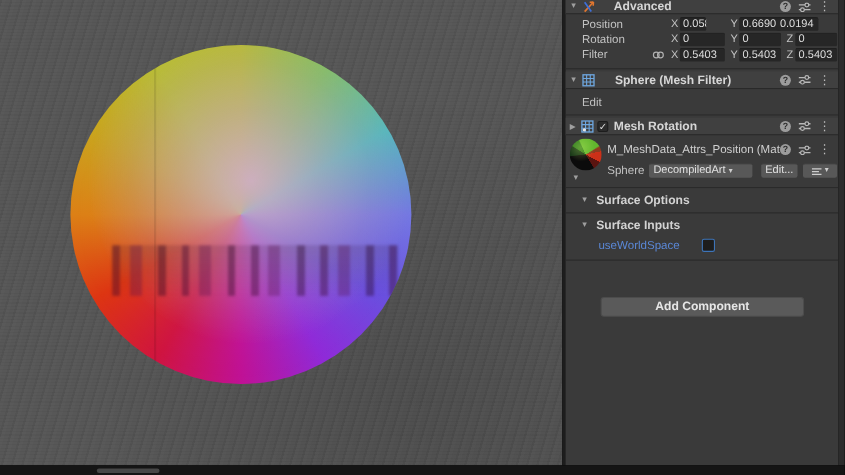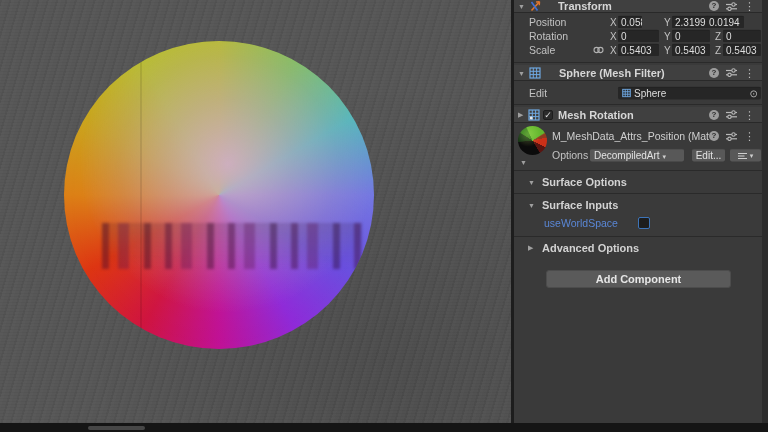--- a/index.html
+++ b/index.html
@@ -125,55 +125,55 @@
 
     <div class="sect comp-header" style="top:0;height:13px">
       <span class="fold" style="left:4px">▼</span>
       <span style="position:absolute;left:15px;top:50%;transform:translateY(-50%)">
         <svg width="13" height="12" viewBox="0 0 13 12">
           <path d="M2.5 10.5 L10.5 1.8" stroke="#e0762f" stroke-width="1.6" fill="none"></path>
           <path d="M10.5 1.8 l-3.4 0.2 M10.5 1.8 l-0.2 3.4" stroke="#e0762f" stroke-width="1.4" fill="none"></path>
           <path d="M2.5 2 L8.5 10.5" stroke="#3e6fd8" stroke-width="1.6" fill="none"></path>
         </svg>
       </span>
-      <span class="title" style="left:44px">Transform</span>
+      <span class="title" style="left:44px">Advanced</span>
       <span class="hicons">
         <span class="help-icon">?</span>
         <span>
           <svg width="11" height="9" viewBox="0 0 11 9">
             <line x1="0" y1="2.5" x2="11" y2="2.5" stroke="#b8b8b8" stroke-width="1.2"></line>
             <circle cx="7.5" cy="2.5" r="1.7" fill="#3a3a3a" stroke="#b8b8b8" stroke-width="1.1"></circle>
             <line x1="0" y1="6.8" x2="11" y2="6.8" stroke="#b8b8b8" stroke-width="1.2"></line>
             <circle cx="3.5" cy="6.8" r="1.7" fill="#3a3a3a" stroke="#b8b8b8" stroke-width="1.1"></circle>
           </svg>
         </span>
         <span class="kebab">⋮</span>
       </span>
     </div>
 
     <div class="sect" style="top:15px;height:13px">
       <span class="row-label">Position</span>
       <span class="axis-lbl" style="left:96px">X</span>
       <span class="field" style="left:104px;width:24px">0.0585</span>
       <span class="axis-lbl" style="left:150px">Y</span>
-      <span class="field" style="left:158px;width:38px">2.3199</span>
+      <span class="field" style="left:158px;width:38px">0.6690</span>
       <span class="axis-lbl" style="left:201px">Z</span>
       <span class="field" style="left:192px;width:38px">0.0194</span>
     </div>
     <div class="sect" style="top:29px;height:13px">
       <span class="row-label">Rotation</span>
       <span class="axis-lbl" style="left:96px">X</span>
       <span class="field" style="left:104px;width:41px">0</span>
       <span class="axis-lbl" style="left:150px">Y</span>
       <span class="field" style="left:158px;width:38px">0</span>
       <span class="axis-lbl" style="left:201px">Z</span>
       <span class="field" style="left:209px;width:38px">0</span>
     </div>
     <div class="sect" style="top:43px;height:13px">
-      <span class="row-label">Scale</span>
+      <span class="row-label">Filter</span>
       <span style="position:absolute;left:79px;top:50%;transform:translateY(-50%)">
         <svg width="11" height="9" viewBox="0 0 11 9">
           <circle cx="3.6" cy="4.5" r="2.6" fill="none" stroke="#b0b0b0" stroke-width="1.1"></circle>
           <circle cx="7.4" cy="4.5" r="2.6" fill="none" stroke="#b0b0b0" stroke-width="1.1"></circle>
         </svg>
       </span>
       <span class="axis-lbl" style="left:96px">X</span>
       <span class="field" style="left:104px;width:41px">0.5403</span>
       <span class="axis-lbl" style="left:150px">Y</span>
       <span class="field" style="left:158px;width:38px">0.5403</span>
@@ -203,31 +203,20 @@
             <circle cx="7.5" cy="2.5" r="1.7" fill="#3a3a3a" stroke="#b8b8b8" stroke-width="1.1"></circle>
             <line x1="0" y1="6.8" x2="11" y2="6.8" stroke="#b8b8b8" stroke-width="1.2"></line>
             <circle cx="3.5" cy="6.8" r="1.7" fill="#3a3a3a" stroke="#b8b8b8" stroke-width="1.1"></circle>
           </svg>
         </span>
         <span class="kebab">⋮</span>
       </span>
     </div>
     <div class="sect" style="top:85px;height:15px">
       <span class="row-label">Edit</span>
-      <span class="field obj-field" style="left:104px;width:143px">
-        <svg width="9" height="9" viewBox="0 0 12 12">
-          <rect x="1" y="1" width="10" height="10" fill="none" stroke="#6ea7e0" stroke-width="1.4"></rect>
-          <line x1="4.3" y1="1" x2="4.3" y2="11" stroke="#6ea7e0" stroke-width="1.2"></line>
-          <line x1="7.6" y1="1" x2="7.6" y2="11" stroke="#6ea7e0" stroke-width="1.2"></line>
-          <line x1="1" y1="4.3" x2="11" y2="4.3" stroke="#6ea7e0" stroke-width="1.2"></line>
-          <line x1="1" y1="7.6" x2="11" y2="7.6" stroke="#6ea7e0" stroke-width="1.2"></line>
-        </svg>
-        <span>Sphere</span>
-        <span class="picker">⊙</span>
-      </span>
     </div>
 
     <div class="hline" style="top:104px"></div>
 
     <div class="sect comp-header" style="top:107px;height:16px">
       <span class="fold" style="left:4px">▶</span>
       <span style="position:absolute;left:14px;top:50%;transform:translateY(-50%)">
         <svg width="12" height="12" viewBox="0 0 12 12">
           <rect x="1" y="1" width="10" height="10" fill="none" stroke="#6ea7e0" stroke-width="1.2"></rect>
           <line x1="4.3" y1="1" x2="4.3" y2="11" stroke="#6ea7e0" stroke-width="1"></line>
@@ -263,21 +252,21 @@
             <line x1="0" y1="2.5" x2="11" y2="2.5" stroke="#b8b8b8" stroke-width="1.2"></line>
             <circle cx="7.5" cy="2.5" r="1.7" fill="#3a3a3a" stroke="#b8b8b8" stroke-width="1.1"></circle>
             <line x1="0" y1="6.8" x2="11" y2="6.8" stroke="#b8b8b8" stroke-width="1.2"></line>
             <circle cx="3.5" cy="6.8" r="1.7" fill="#3a3a3a" stroke="#b8b8b8" stroke-width="1.1"></circle>
           </svg>
         </span>
         <span class="kebab">⋮</span>
       </span>
     </div>
     <div class="sect" style="top:147px;height:16px">
-      <span class="row-label" style="left:38px">Options</span>
+      <span class="row-label" style="left:38px">Sphere</span>
       <span class="mini-btn" style="left:76px;width:94px;text-align:left;padding:0 4px">
         <span>DecompiledArt</span><span class="dd-arrow">▾</span>
       </span>
       <span class="mini-btn" style="left:178px;width:33px">Edit...</span>
       <span class="mini-btn" style="left:216px;width:31px;display:flex;align-items:center;justify-content:center;gap:3px">
         <svg width="9" height="7" viewBox="0 0 9 7">
           <line x1="0" y1="1" x2="9" y2="1" stroke="#cfcfcf" stroke-width="1.2"></line>
           <line x1="0" y1="3.5" x2="6.5" y2="3.5" stroke="#cfcfcf" stroke-width="1.2"></line>
           <line x1="0" y1="6" x2="9" y2="6" stroke="#cfcfcf" stroke-width="1.2"></line>
         </svg>
@@ -299,24 +288,20 @@
       <span class="subfold">▼</span>
       <span class="subhead">Surface Inputs</span>
     </div>
     <div class="sect" style="top:215px;height:15px">
       <span class="blue-label">useWorldSpace</span>
       <span class="checkbox-focus" style="left:124px"></span>
     </div>
 
     <div class="hline" style="top:236px"></div>
 
-    <div class="sect" style="top:240px;height:16px">
-      <span class="subfold">▶</span>
-      <span class="subhead">Advanced Options</span>
-    </div>
 
     <div id="add-component">Add Component</div>
   </div>
 
   <div id="vscrollbar"></div>
 
   <div id="bottombar">
     <div class="handle"></div>
   </div>
 

